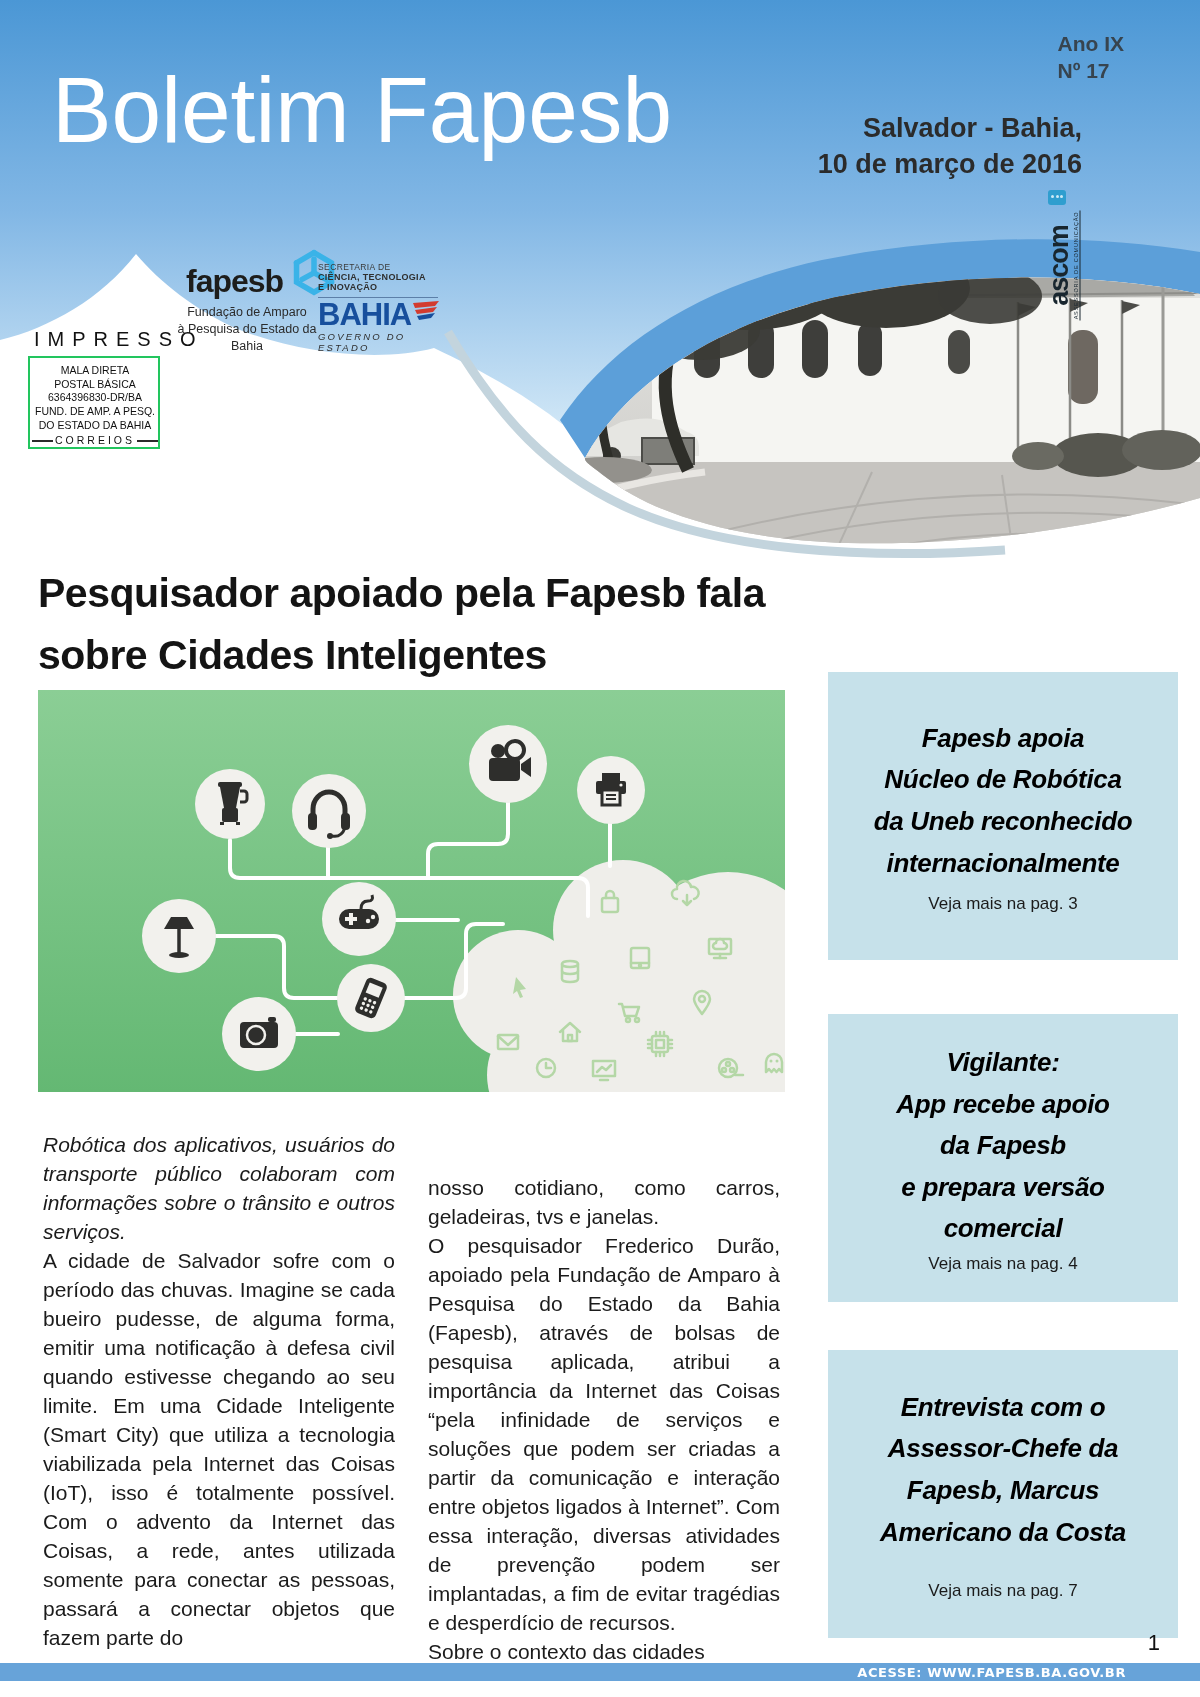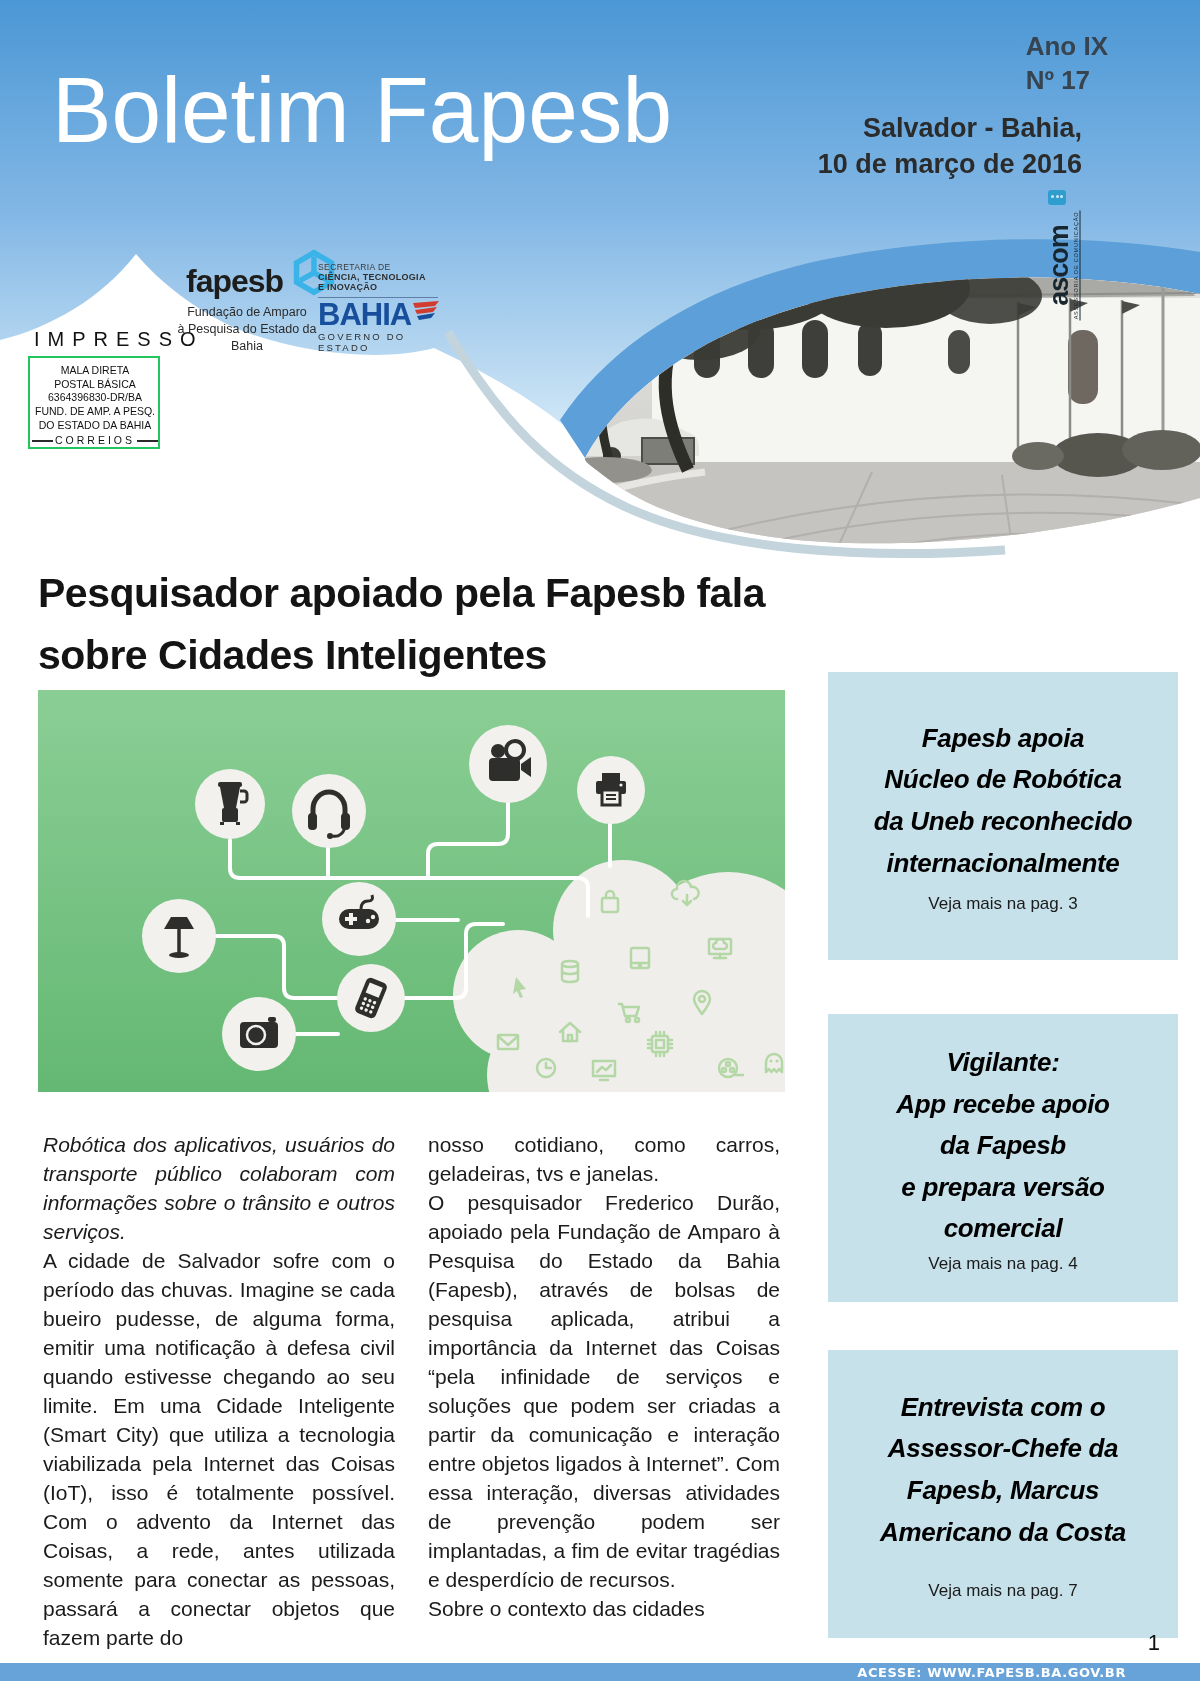--- a/index.html
+++ b/index.html
@@ -7,41 +7,41 @@
     position:relative;width:1200px;height:1697px;margin:0 auto;background:#ffffff;
     font-family:"Liberation Sans", sans-serif;overflow:hidden;
   }
   
   .header-svg{position:absolute;left:0;top:0;}
   .newsletter-title{
     position:absolute;left:52px;top:58px;font-size:92px;font-weight:400;color:#ffffff;
     letter-spacing:0px;transform:scaleX(.97);transform-origin:left top;white-space:nowrap;
   }
   .edition-info{
-    position:absolute;right:92px;top:30px;font-size:26px;font-weight:bold;color:#37444f;
+    position:absolute;right:76px;top:30px;font-size:21px;font-weight:bold;color:#37444f;
     line-height:1.3;white-space:pre-line;text-align:left;
   }
   .issue-date{
     position:absolute;right:118px;top:110px;font-size:27px;font-weight:bold;color:#2b2b2b;
     line-height:1.35;white-space:pre-line;text-align:right;
   }
   
   .fapesb-logo{position:absolute;left:162px;top:262px;width:170px;}
   .fapesb-row{display:flex;align-items:center;}
   .fapesb-name{font-size:32px;font-weight:bold;color:#1d1d1b;letter-spacing:-1px;margin-left:24px;}
   .fapesb-knot{margin-left:8px;margin-top:-14px;}
   .fapesb-tagline{font-size:12.5px;color:#2b2b2b;line-height:1.35;margin-top:4px;white-space:pre-line;text-align:center;}
   
   .bahia-logo{position:absolute;left:318px;top:262px;width:135px;}
   .secretaria-l1{font-size:8.5px;color:#3a3a3a;letter-spacing:.4px;}
   .secretaria-l2{font-size:9px;font-weight:bold;color:#2e2e2e;letter-spacing:.3px;}
   .bahia-sep{height:1px;background:#5c7fa8;margin:5px 0 3px 0;width:120px;}
   .bahia-row{display:flex;align-items:flex-start;}
   .bahia-word{font-size:31px;font-weight:bold;color:#174f9d;letter-spacing:-1px;line-height:.9;}
-  .governo{font-size:9.5px;color:#2e2e2e;letter-spacing:2.2px;margin-top:2px;}
+  .governo{font-size:9.5px;color:#2e2e2e;letter-spacing:2.2px;margin-top:2px;font-style:italic;}
   
   .ascom-logo{position:absolute;left:1030px;top:190px;width:70px;height:130px;}
   .ascom-bubble{position:absolute;left:18px;top:0;width:18px;height:15px;background:#2f9ecf;border-radius:3px;}
   .ascom-bubble:after{content:"";position:absolute;left:3px;bottom:-4px;border:4px solid transparent;border-top-color:#2f9ecf;}
   .ascom-bubble .dot{position:absolute;top:5px;width:3px;height:3px;background:#cdeaf6;border-radius:50%;}
   .ascom-rot{position:absolute;left:-22px;top:58px;width:110px;transform:rotate(-90deg);text-align:center;}
   .ascom-name{font-size:27px;font-weight:bold;color:#18262f;letter-spacing:-1px;line-height:1;}
   .ascom-sub{font-size:5.5px;color:#18262f;letter-spacing:.8px;border-bottom:1px solid #18262f;padding-bottom:1px;}
   
   .impresso{position:absolute;left:28px;top:328px;width:132px;text-align:center;color:#111;}
@@ -55,21 +55,21 @@
     position:absolute;left:38px;top:536px;font-size:41px;font-weight:bold;color:#141414;
     line-height:1.5;white-space:pre-line;letter-spacing:-.5px;
   }
   
   .illustration{position:absolute;left:38px;top:690px;width:747px;height:402px;}
   
   .col{position:absolute;top:1130px;width:352px;font-size:21px;line-height:29px;
        text-align:justify;color:#1b1b1b;}
   .col p{margin:0;}
   .col-1{left:43px;}
-  .col-2{left:428px;}
+  .col-2{left:428px;margin-top:43px;}
   .lead{font-style:italic;}
   
   .side-box{
     position:absolute;left:828px;width:350px;height:288px;background:#c6e1ea;
     display:flex;flex-direction:column;align-items:center;justify-content:center;
   }
   .side-box-title{
     font-size:26px;font-weight:bold;font-style:italic;color:#000000;text-align:center;
     line-height:1.6;white-space:pre-line;letter-spacing:-.3px;
   }

